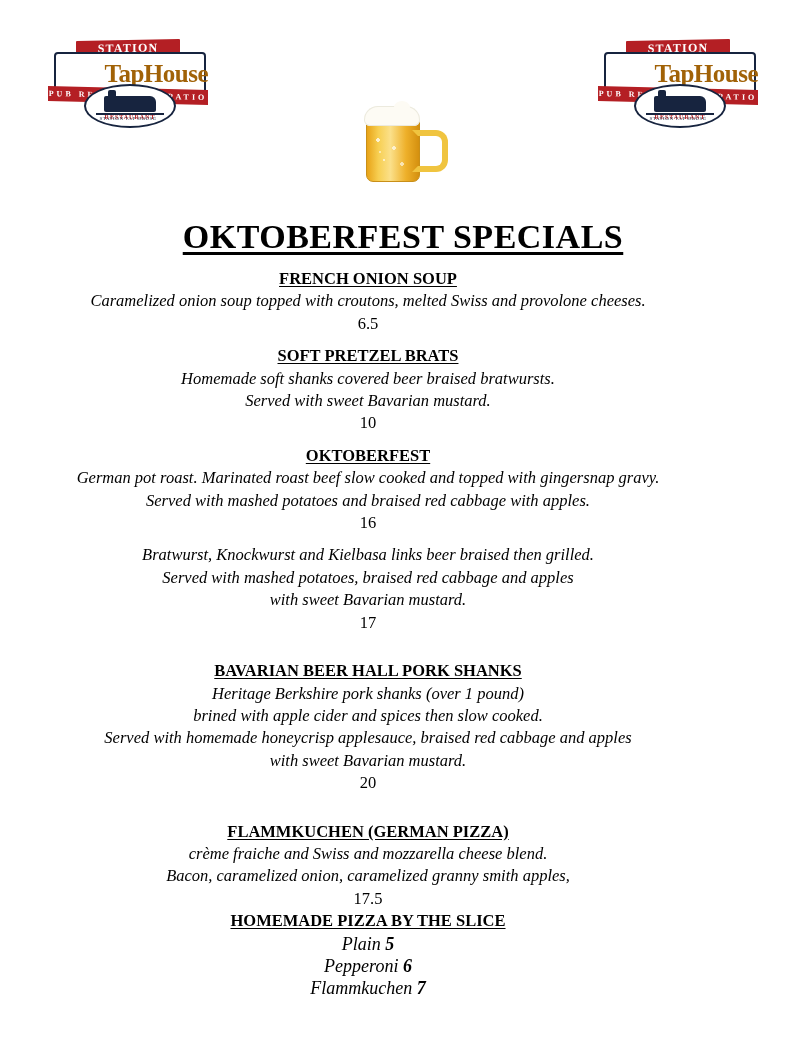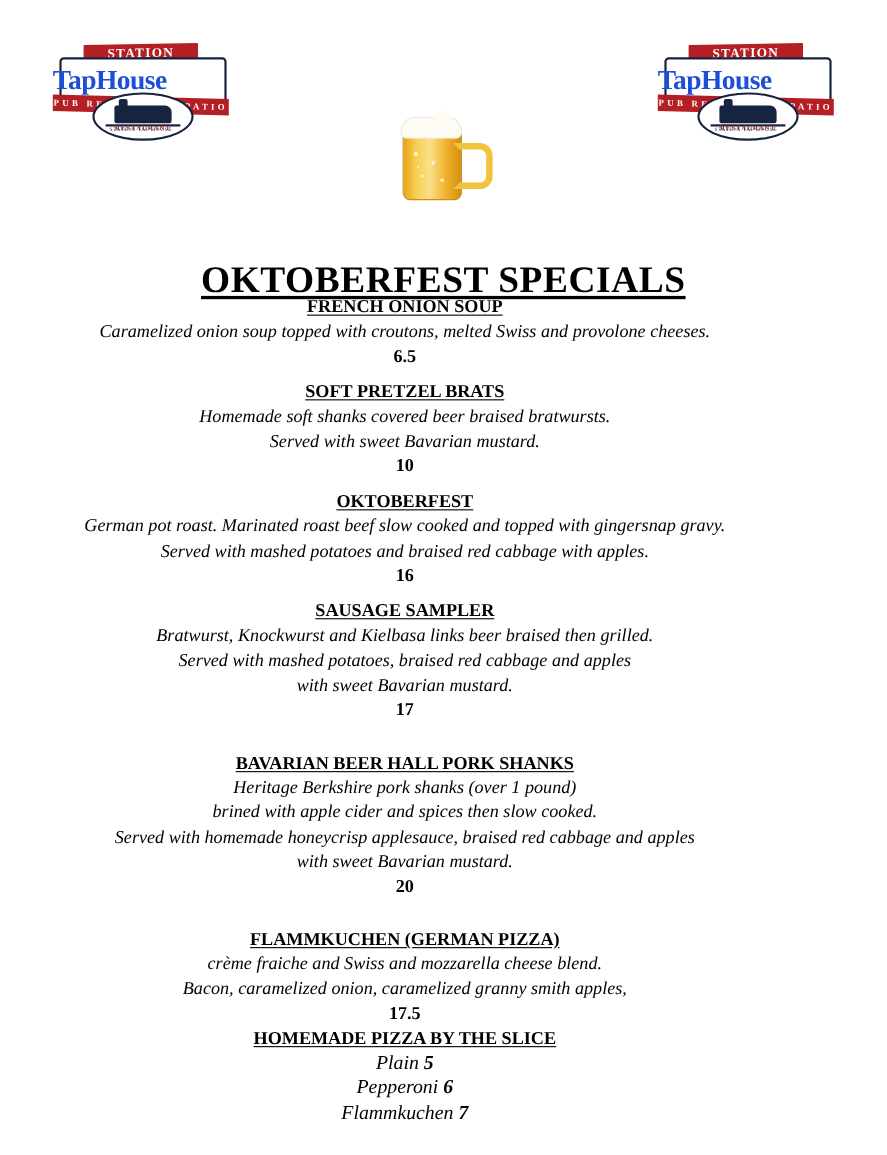--- a/index.html
+++ b/index.html
@@ -59,26 +59,26 @@
     height: 44px;
     background: #ffffff;
     border: 2px solid #17243f;
     border-radius: 4px;
   }
   .logo-word {
     position: absolute;
     left: 0;
     top: 20px;
     width: 160px;
-    text-align: left;
+    text-align: right;
     font-family: "Liberation Serif", serif;
     font-weight: bold;
     font-size: 25px;
     line-height: 44px;
-    color: #1d4ed8;
+    color: #a16207;
     letter-spacing: -0.5px;
   }
   .logo-ribbon {
     position: absolute;
     left: 0px;
     top: 56px;
     width: 160px;
     height: 15px;
     background: #b41f24;
     transform: skewY(1.5deg);
@@ -210,21 +210,21 @@
       radial-gradient(circle 3px at 6px 6px, rgba(255,255,255,.75) 60%, transparent 61%),
       radial-gradient(circle 3px at 22px 14px, rgba(255,255,255,.65) 60%, transparent 61%),
       radial-gradient(circle 2px at 12px 26px, rgba(255,255,255,.6) 60%, transparent 61%),
       radial-gradient(circle 3px at 30px 30px, rgba(255,255,255,.6) 60%, transparent 61%),
       radial-gradient(circle 2px at 8px 18px, rgba(255,255,255,.5) 60%, transparent 61%);
   }
 
   
   .title {
     position: absolute;
-    top: 236px;
+    top: 218px;
     left: 0;
     width: 806px;
     text-align: center;
     font-size: 34px;
     font-weight: bold;
     letter-spacing: 0.5px;
     text-decoration: underline;
     text-underline-offset: 4px;
   }
 
@@ -244,21 +244,21 @@
     text-underline-offset: 2px;
     line-height: 22.4px;
   }
   .item-desc {
     font-size: 16.5px;
     font-style: italic;
     line-height: 22.4px;
   }
   .item-price {
     font-size: 16.5px;
-    font-weight: bold;
+    font-weight: normal;
     line-height: 22.4px;
   }
   .spacer-sm { height: 10px; }
   .spacer-lg { height: 26px; }
   .sub-line {
     font-size: 18px;
     font-style: italic;
     line-height: 22.4px;
   }
   .sub-line b { font-style: italic; font-weight: bold; }
@@ -333,21 +333,20 @@
     <div class="item">
       <div class="item-name">OKTOBERFEST</div>
       <div class="item-desc">German pot roast.  Marinated roast beef slow cooked and topped with gingersnap gravy.</div>
       <div class="item-desc">Served with mashed potatoes and braised red cabbage with apples.</div>
       <div class="item-price">16</div>
     </div>
 
     <div class="spacer-sm"></div>
 
     <div class="item">
-      <div class="item-name">SAUSAGE SAMPLER</div>
       <div class="item-desc">Bratwurst, Knockwurst and Kielbasa links beer braised then grilled.</div>
       <div class="item-desc">Served with mashed potatoes, braised red cabbage and apples</div>
       <div class="item-desc">with sweet Bavarian mustard.</div>
       <div class="item-price">17</div>
     </div>
 
     <div class="spacer-lg"></div>
 
     <div class="item">
       <div class="item-name">BAVARIAN BEER HALL PORK SHANKS</div>

